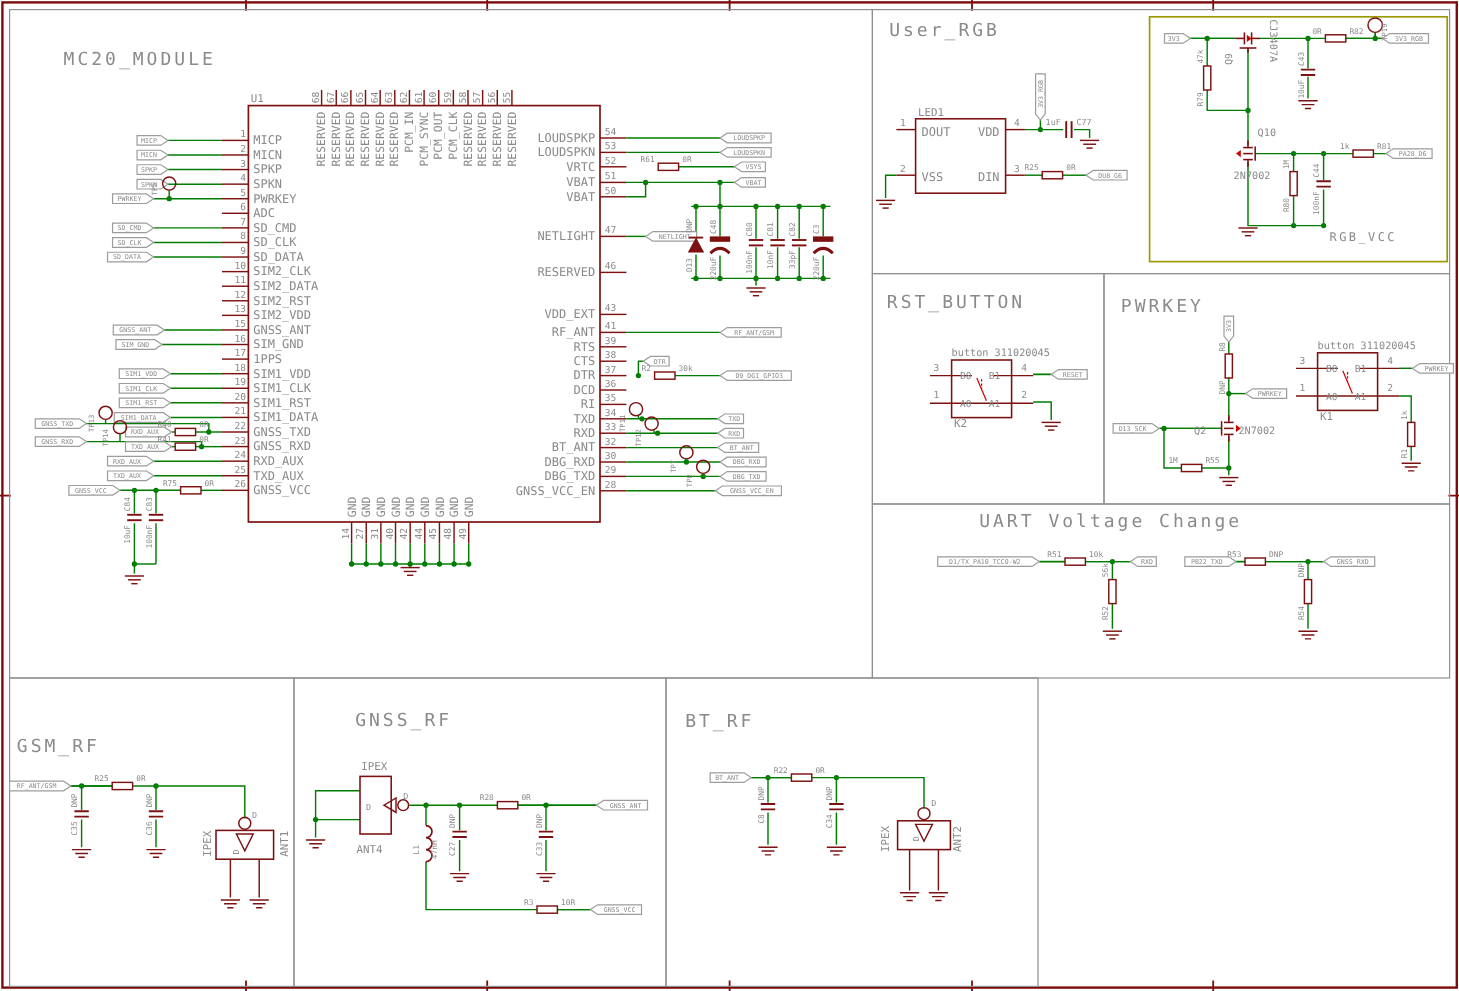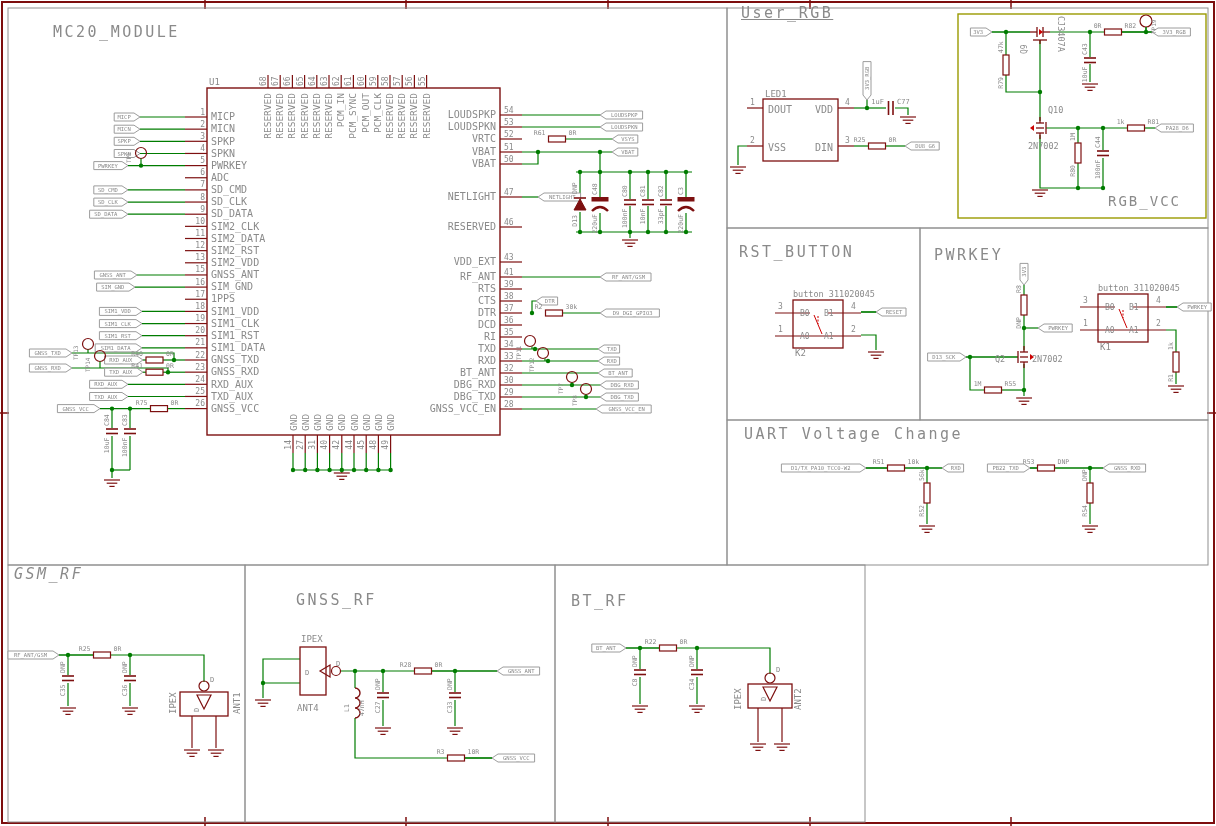--- a/index.html
+++ b/index.html
@@ -1,21 +1,21 @@
 <!DOCTYPE html>
 <html><head>
 <meta charset="utf-8">
 <style>
   html,body{margin:0;padding:0;background:#fff;}
   #canvas{position:relative;width:1216px;height:826px;background:#ffffff;overflow:hidden;
           font-family:"DejaVu Sans Mono", monospace;}
   #schem{position:absolute;left:0;top:0;}
   .sec-title{position:absolute;color:#8a8a8a;font-size:15px;letter-spacing:2.5px;white-space:pre;
              font-family:"DejaVu Sans Mono", monospace;}
-  .sec-title.small{font-size:14px;letter-spacing:2px;}
+  .sec-title.small{font-size:10px;letter-spacing:2px;}
   text{font-family:"DejaVu Sans Mono", monospace;}
 </style>
 </head>
 <body>
 
 <div id="canvas">
   <svg id="schem" width="1216" height="826">
       <rect x="2" y="2" width="1212" height="821" fill="none" stroke="#7d0d0d" stroke-width="2"></rect>
       <line x1="205" y1="817" x2="205" y2="826" stroke="#7d0d0d" stroke-width="1.5"></line>
       <line x1="205" y1="0" x2="205" y2="9" stroke="#7d0d0d" stroke-width="1.5"></line>
@@ -874,22 +874,22 @@
       <text x="199" y="712" font-size="7px" fill="#8a8a8a" text-anchor="start" transform="rotate(-90 199 712)">D</text>
       <text x="301" y="642" font-size="9px" fill="#8a8a8a" text-anchor="start">IPEX</text>
       <text x="297" y="711" font-size="9px" fill="#8a8a8a" text-anchor="start">ANT4</text>
       <text x="305" y="675" font-size="7px" fill="#8a8a8a" text-anchor="start">D</text>
       <text x="336" y="666" font-size="7px" fill="#8a8a8a" text-anchor="start">D</text>
       <text x="741" y="710" font-size="9px" fill="#8a8a8a" text-anchor="start" transform="rotate(-90 741 710)">IPEX</text>
       <text x="801" y="710" font-size="9px" fill="#8a8a8a" text-anchor="start" transform="rotate(-90 801 710)">ANT2</text>
       <text x="766" y="701" font-size="7px" fill="#8a8a8a" text-anchor="start" transform="rotate(-90 766 701)">D</text>
       <text x="776" y="672" font-size="7px" fill="#8a8a8a" text-anchor="start">D</text>
     </svg>
-  <div class="sec-title" style="left:53px;top:23px;">MC20_MODULE</div>
-  <div class="sec-title" style="left:741px;top:4px;text-decoration:underline;">User_RGB</div>
+  <div class="sec-title" style="left:53px;top:40px;">MC20_MODULE</div>
+  <div class="sec-title" style="left:741px;top:16px;">User_RGB</div>
   <div class="sec-title" style="left:739px;top:243px;text-align:center;">RST_BUTTON</div>
   <div class="sec-title" style="left:934px;top:246px;">PWRKEY</div>
-  <div class="sec-title" style="left:744px;top:425px;">UART Voltage Change</div>
-  <div class="sec-title" style="left:14px;top:565px;font-style:italic;">GSM_RF</div>
+  <div class="sec-title" style="left:816px;top:425px;">UART Voltage Change</div>
+  <div class="sec-title" style="left:14px;top:613px;">GSM_RF</div>
   <div class="sec-title" style="left:296px;top:591px;">GNSS_RF</div>
   <div class="sec-title" style="left:571px;top:592px;">BT_RF</div>
   <div class="sec-title small" style="left:1108px;top:193px;">RGB_VCC</div>
 </div>
 
 </body></html>

